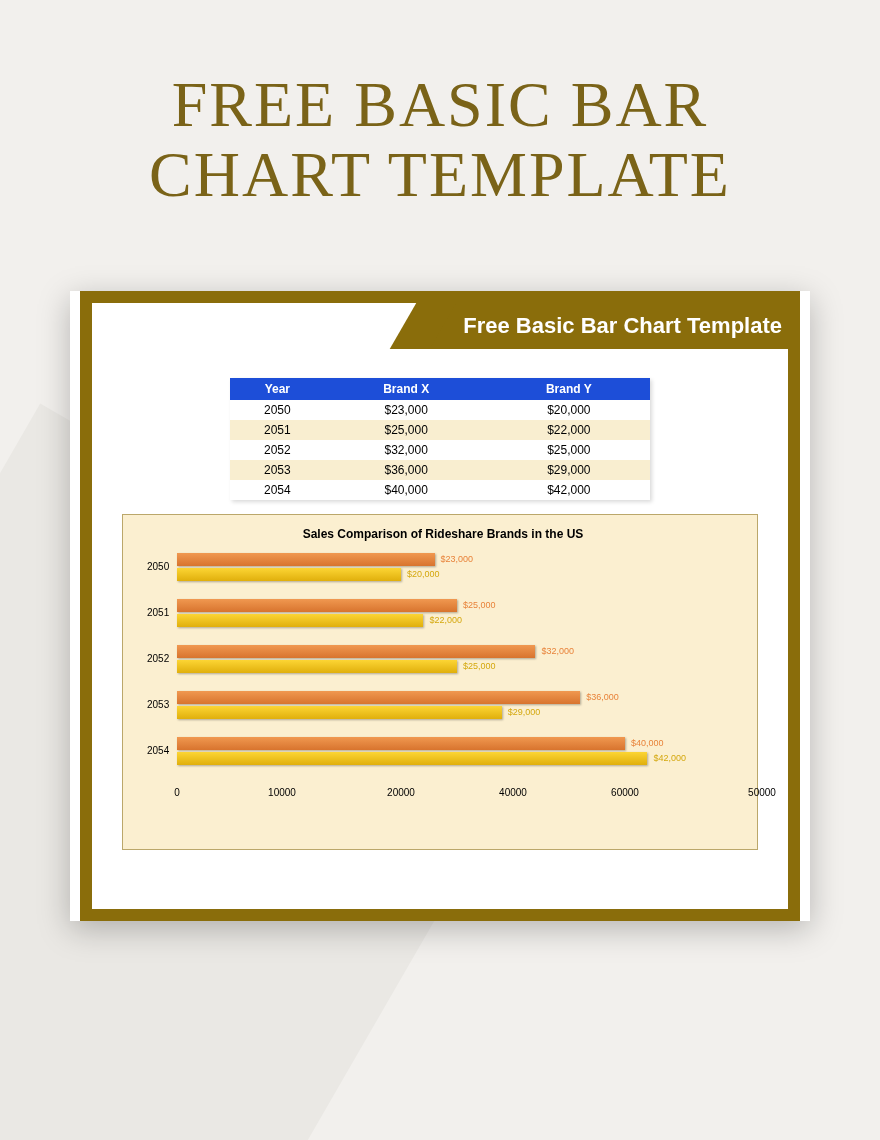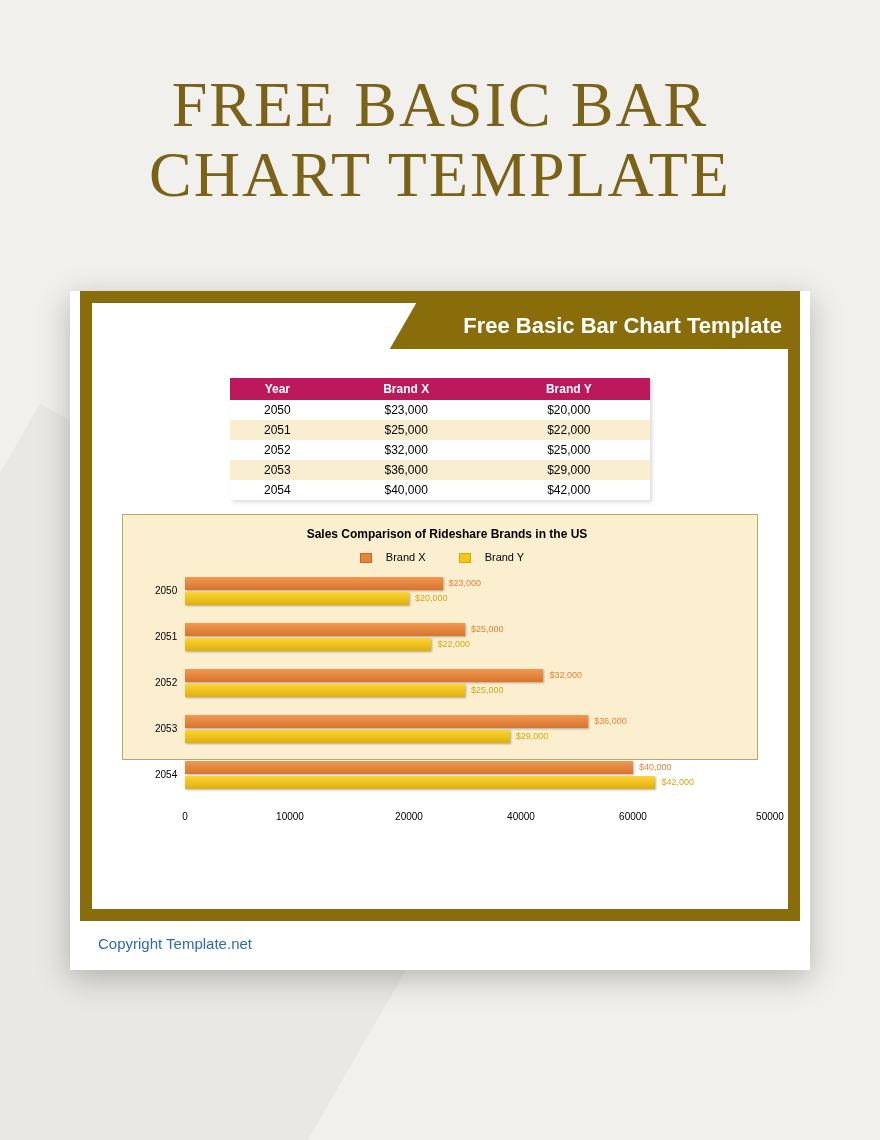--- a/index.html
+++ b/index.html
@@ -104,37 +104,37 @@
       margin-bottom: 4px;
     }
     .data-table {
       margin: 0 auto 14px auto;
       width: 420px;
       border-collapse: collapse;
       font-size: 12px;
       box-shadow: 2px 2px 4px rgba(0,0,0,0.15);
     }
     .data-table th {
-      background: #be185d;
+      background: #1d4ed8;
       color: #fff;
       font-weight: 700;
       padding: 4px 0;
       text-align: center;
     }
     .data-table td {
       text-align: center;
       padding: 3px 0;
       background: #fff;
     }
     .data-table tr.alt td { background: #f9eed0; }
     .chart-box {
       background: #fbefd0;
       border: 1px solid #bba76a;
-      padding: 12px 18px 10px 32px;
-      height: 246px;
+      padding: 12px 18px 10px 24px;
+      height: 336px;
       position: relative;
     }
     .chart-title {
       text-align: center;
       font-weight: 700;
       font-size: 12px;
       margin-bottom: 10px;
     }
     .legend {
       text-align: center;
@@ -249,24 +249,20 @@
           <tr>
               <td>2054</td>
               <td>$40,000</td>
               <td>$42,000</td>
             </tr>
         </tbody>
       </table>
 
       <div class="chart-box">
         <div class="chart-title">Sales Comparison of Rideshare Brands in the US</div>
-        <div class="legend">
-          <span><i class="sw sw-x"></i><span>Brand X</span></span>
-          <span><i class="sw sw-y"></i><span>Brand Y</span></span>
-        </div>
         <div class="plot" id="plot">
           <div class="xaxis" id="xaxis">
               <div class="xtick" style="left: 0px;">0</div>
               <div class="xtick" style="left: 105px;">10000</div>
               <div class="xtick" style="left: 224px;">20000</div>
               <div class="xtick" style="left: 336px;">40000</div>
               <div class="xtick" style="left: 448px;">60000</div>
               <div class="xtick" style="left: 585px;">50000</div>
             </div>
         <div class="ygroup" style="top: 0px;">
@@ -311,14 +307,13 @@
                 <div class="bar-lbl lbl-x" style="left: 454px;">$40,000</div>
               </div>
               <div class="bar bar-y" style="width: 470.4px;">
                 <div class="bar-lbl lbl-y" style="left: 476.4px;">$42,000</div>
               </div>
             </div>
           </div>
       </div>
     </div>
   </div>
-  <div class="copyright">Copyright Template.net</div>
 </div>
 
 </body></html>

